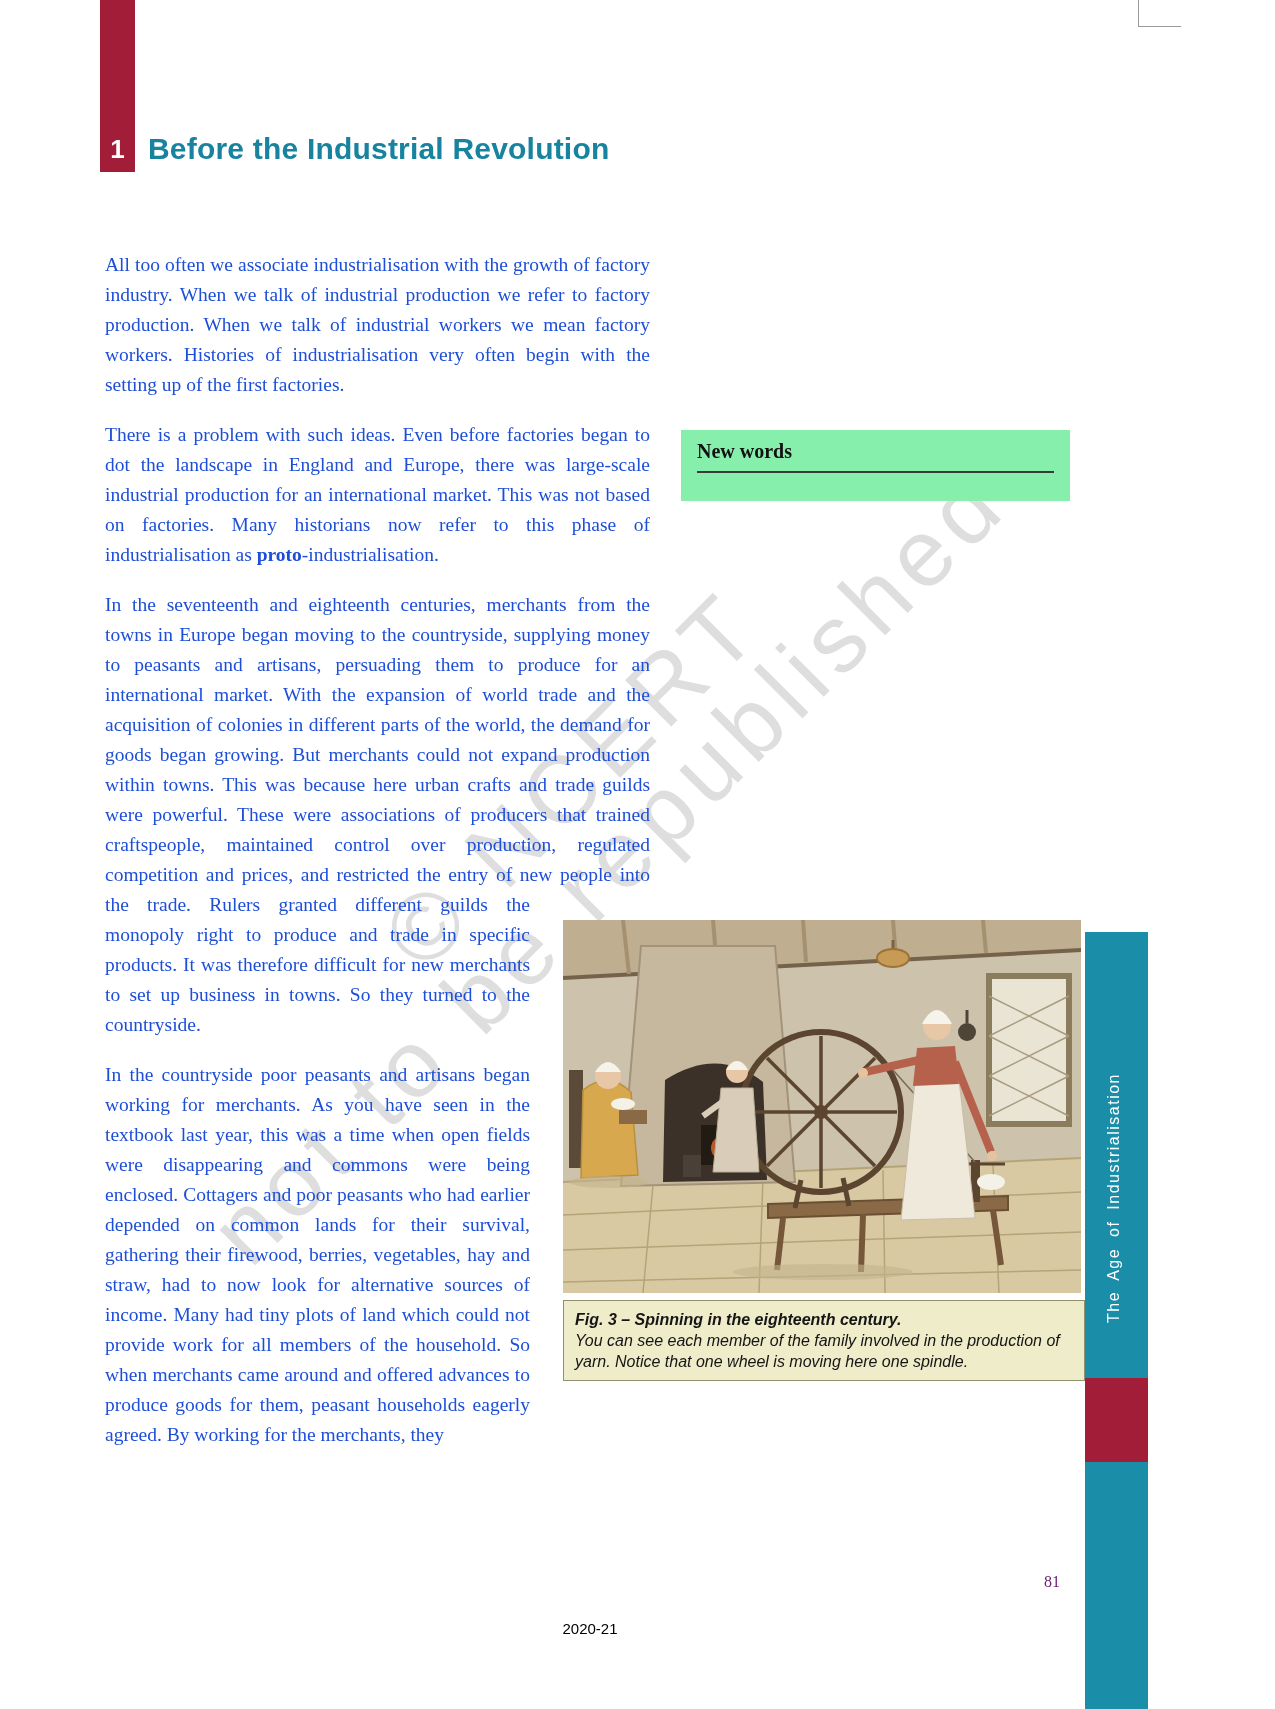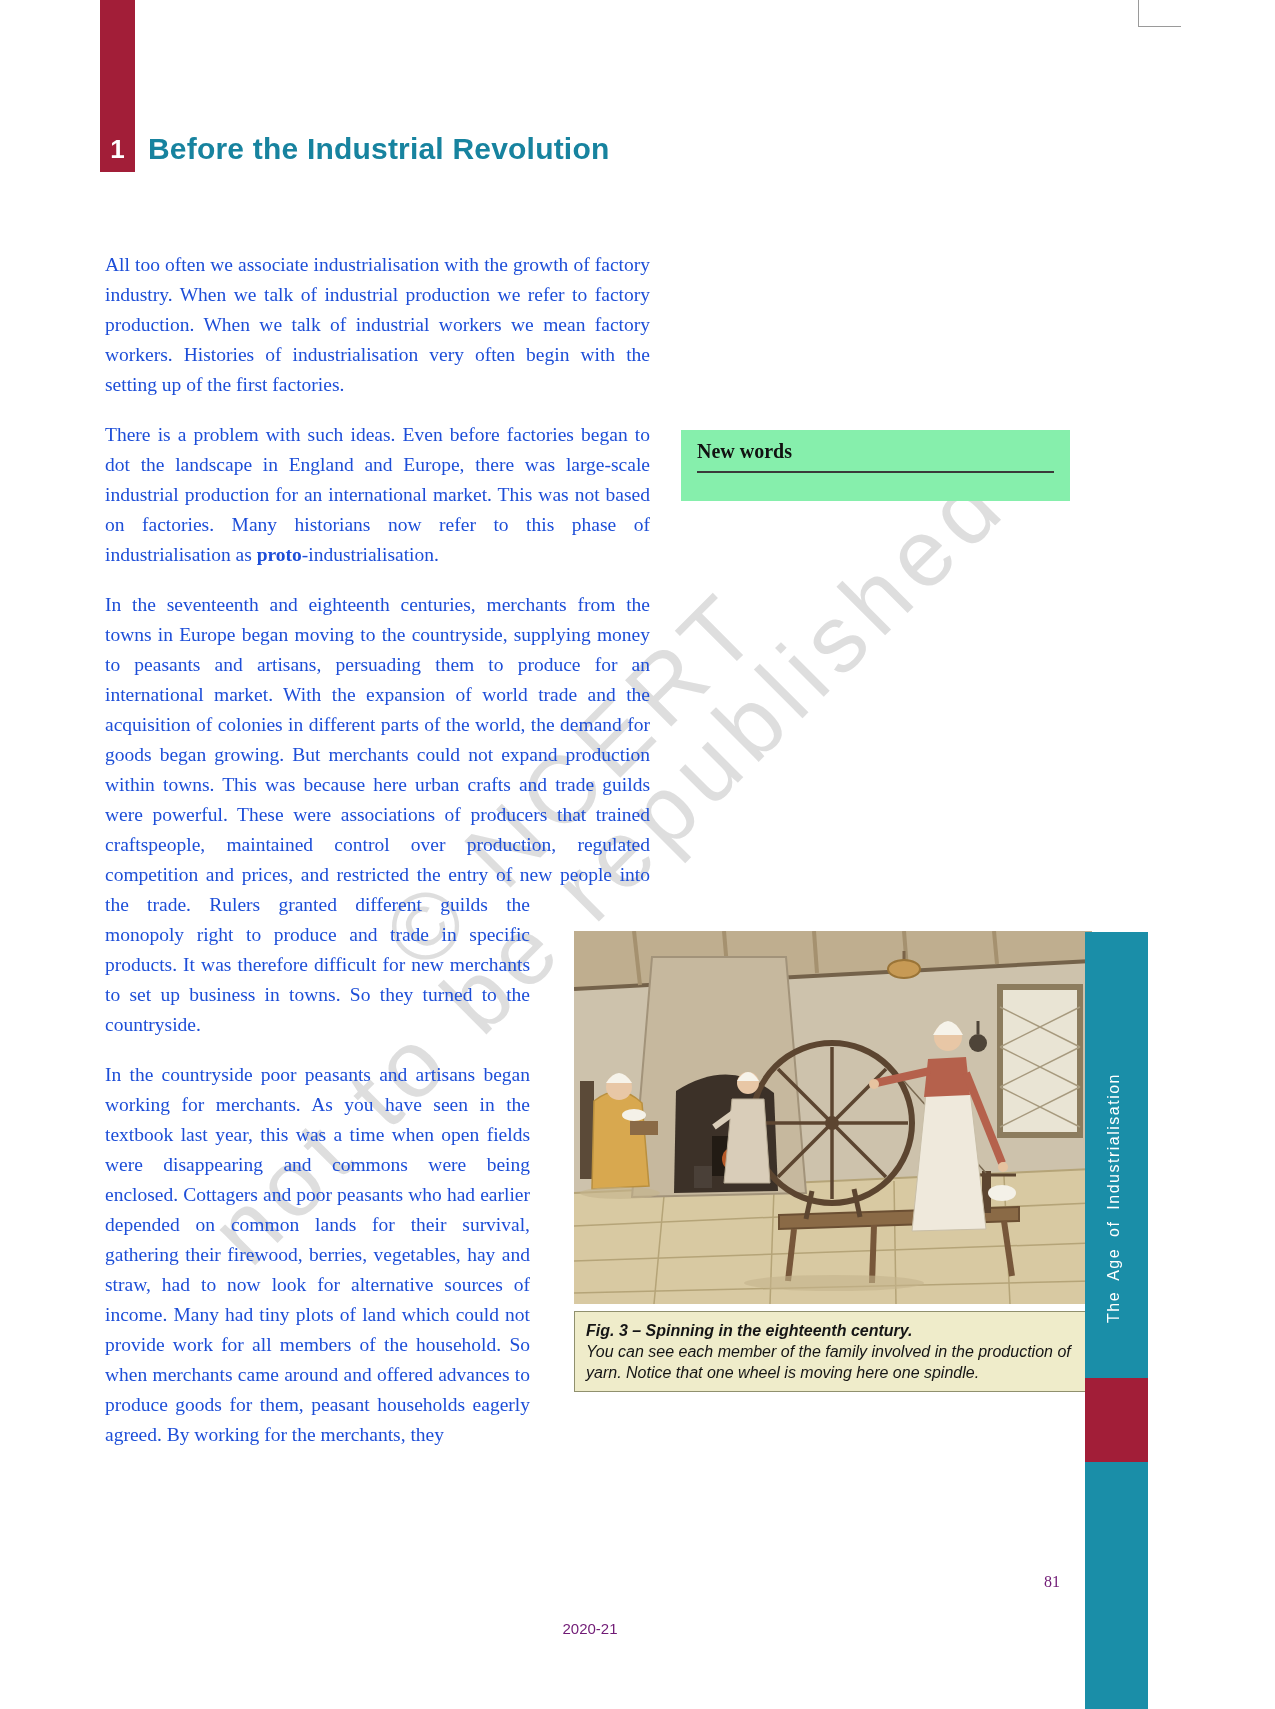--- a/index.html
+++ b/index.html
@@ -49,21 +49,21 @@
     position:absolute; left:681px; top:430px; width:389px; box-sizing:border-box;
     background:#86efac; padding:10px 16px 16px;
   }
   .nw-heading {
     font-size:20px; font-weight:bold; color:#111;
     padding-bottom:8px; border-bottom:2px solid #3a3a3a; margin-bottom:12px;
   }
   .nw-body { font-size:19px; line-height:29px; color:#1b1b1b; }
 
   
-  .figure { position:absolute; left:557px; top:920px; width:522px; margin:11px;padding-left:6px; }
+  .figure { position:absolute; left:557px; top:920px; width:522px; margin:0;padding-left:6px; }
   .fig-image { width:518px; height:373px; line-height:0; }
   .fig-caption {
     margin-top:7px; background:#efecca; border:1px solid #90906e;
     padding:8px 11px; font-family:"Liberation Sans",sans-serif; font-style:italic;
     font-size:16px; line-height:21px; color:#151515;
   }
   .cap-title { display:block; font-weight:bold; }
 
   
   .side-strip { position:absolute; left:1085px; top:932px; width:63px; height:777px; background:#1a8ea8; }
@@ -74,21 +74,21 @@
     letter-spacing:1.5px; word-spacing:5px;
   }
   .side-accent { position:absolute; top:446px; left:0; width:100%; height:84px; background:#a21e38; }
 
   .page-number {
     position:absolute; left:990px; top:1573px; width:70px; text-align:right;
     font-family:Liberation Serif, serif; font-size:16px; color:#701a75;
   }
   .footer-year {
     position:absolute; left:105px; top:1620px; width:970px; text-align:center;
-    font-family:"Liberation Sans",sans-serif; font-size:15px; color:#701a75;
+    font-family:"Liberation Sans",sans-serif; font-size:15px; color:#000000;
   }
 
   .crop-mark {
     position:absolute; left:1138px; top:0; width:42px; height:26px;
     border-left:1px solid #9a9a9a; border-bottom:1px solid #9a9a9a;
   }
 </style>
 </head>
 <body>
 

